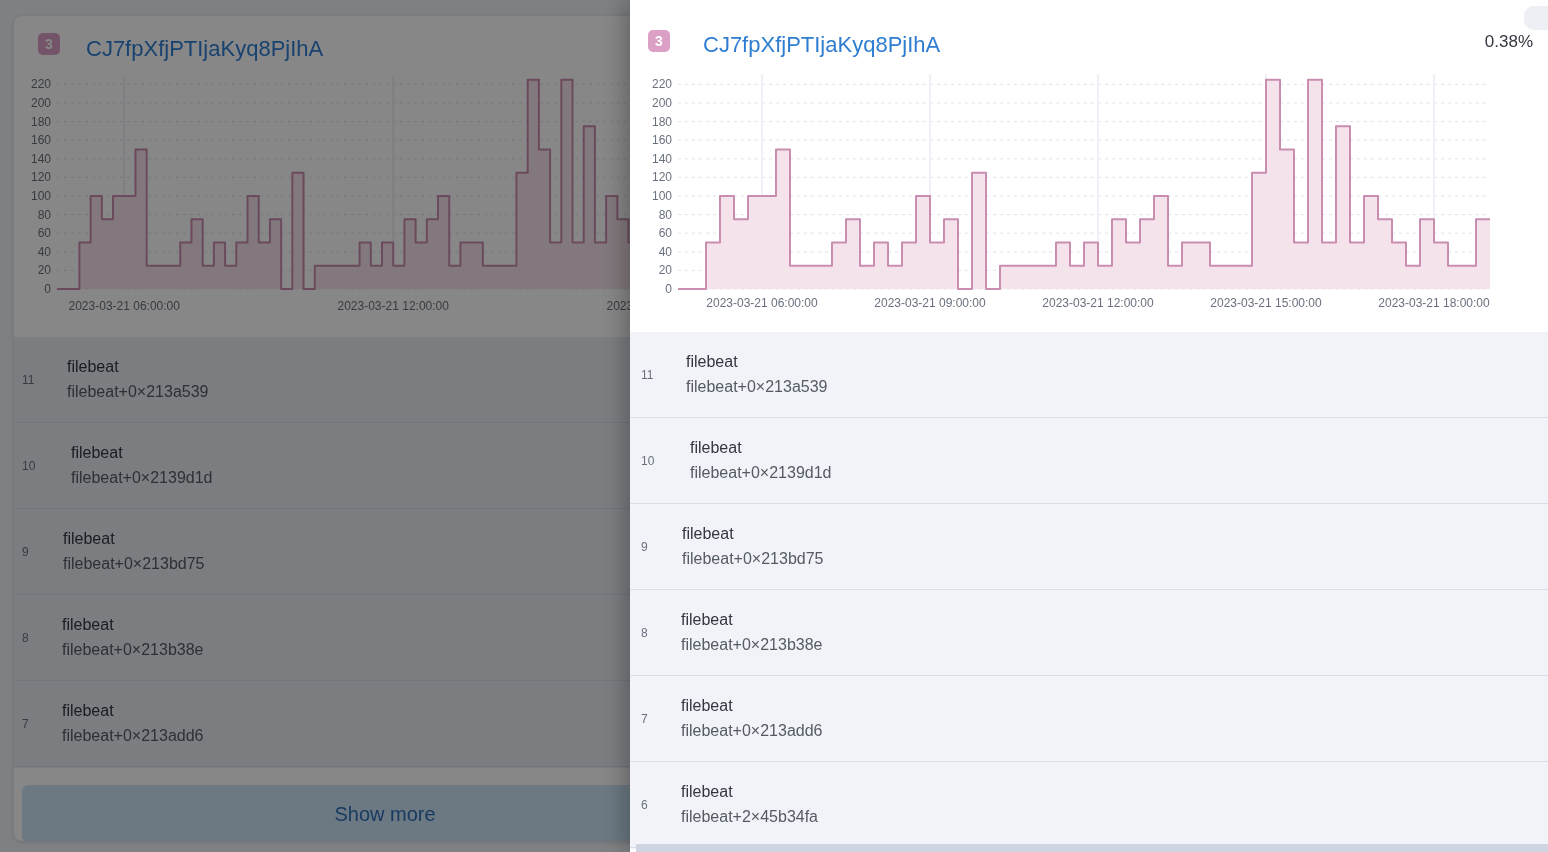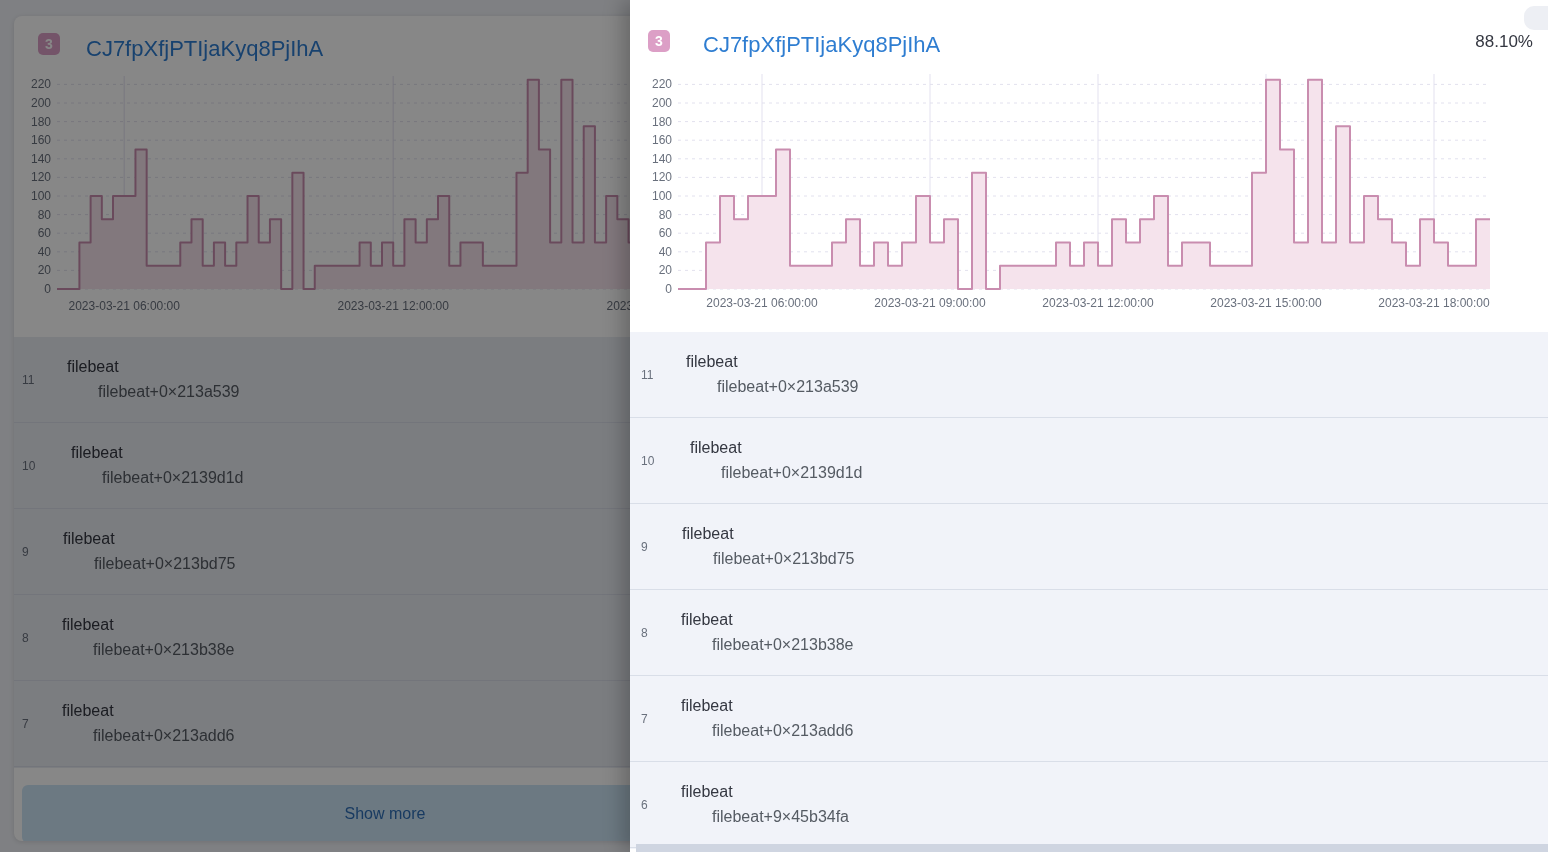--- a/index.html
+++ b/index.html
@@ -47,26 +47,26 @@
   .card .list{top:321px;height:431px;background:var(--panel-list-bg,#E9ECF2);}
   .flyout .list{top:332px;height:517px;}
   .frame-row{
     display:flex;align-items:center;height:86px;box-sizing:border-box;
     border-bottom:1px solid var(--separator,#D9DEE8);
   }
   .frame-index{flex:0 0 40px;width:40px;font-size:12px;color:var(--frame-number,#69707D);}
   .card .frame-index{padding-left:8px}
   .flyout .frame-index{padding-left:11px}
   .frame-name{font-size:16px;font-weight:normal;color:var(--text-dark,#343741);margin-bottom:7px;}
-  .frame-address{font-size:16px;color:var(--text-subdued,#555B63);margin-left:31px;}
+  .frame-address{font-size:16px;color:var(--text-subdued,#555B63);}
   
   .show-more{
     position:absolute;left:8px;top:769px;width:726px;height:58px;border:none;
     border-radius:6px;background:var(--button-bg,#CCE4F5);
-    color:var(--button-text,#2F6FB7);font-size:16px;font-weight:500;
+    color:var(--button-text,#2F6FB7);font-size:20px;font-weight:500;
     font-family:"Liberation Sans",sans-serif;cursor:pointer;
   }
   .bottom-bar{position:absolute;left:6px;right:0;top:844px;height:8px;
     background:var(--bottom-bar,#CFD5E1);}
   .close-btn{position:absolute;left:894px;top:6px;width:44px;height:24px;
     border-radius:10px;background:#EDEFF4;border:none;cursor:pointer;}
 </style>
 </head>
 <body>
 
@@ -149,21 +149,21 @@
   </div>
 </div>
   <button class="show-more">Show more</button>
 </div>
 
 <div class="overlay"></div>
 
 <div class="flyout">
   <span class="badge">3</span>
   <a class="title-link">CJ7fpXfjPTIjaKyq8PjIhA</a>
-  <span class="pct">88.10%</span>
+  <span class="pct">0.38%</span>
   <button class="close-btn"></button>
   <svg id="flyout-chart" class="chart" width="890" height="248" viewBox="0 0 890 248">
       <line x1="120" y1="6" x2="120" y2="221" stroke="var(--grid-solid)" stroke-width="1.5"></line>
       <line x1="288" y1="6" x2="288" y2="221" stroke="var(--grid-solid)" stroke-width="1.5"></line>
       <line x1="456" y1="6" x2="456" y2="221" stroke="var(--grid-solid)" stroke-width="1.5"></line>
       <line x1="624" y1="6" x2="624" y2="221" stroke="var(--grid-solid)" stroke-width="1.5"></line>
       <line x1="792" y1="6" x2="792" y2="221" stroke="var(--grid-solid)" stroke-width="1.5"></line>
       <line x1="36" y1="221" x2="848" y2="221" stroke="var(--grid-dash)" stroke-width="1" stroke-dasharray="3 4"></line>
       <text x="30" y="225" text-anchor="end" class="tick">0</text>
       <line x1="36" y1="202.4" x2="848" y2="202.4" stroke="var(--grid-dash)" stroke-width="1" stroke-dasharray="3 4"></line>
@@ -234,18 +234,18 @@
     <div class="frame-main" style="padding-left: 0px;">
       <div class="frame-name">filebeat</div>
       <div class="frame-address">filebeat+0×213add6</div>
     </div>
   </div>
 
   <div class="frame-row">
     <div class="frame-index">6</div>
     <div class="frame-main" style="padding-left: 0px;">
       <div class="frame-name">filebeat</div>
-      <div class="frame-address">filebeat+9×45b34fa</div>
+      <div class="frame-address">filebeat+2×45b34fa</div>
     </div>
   </div>
 </div>
   <div class="bottom-bar"></div>
 </div>
 
 </body></html>

